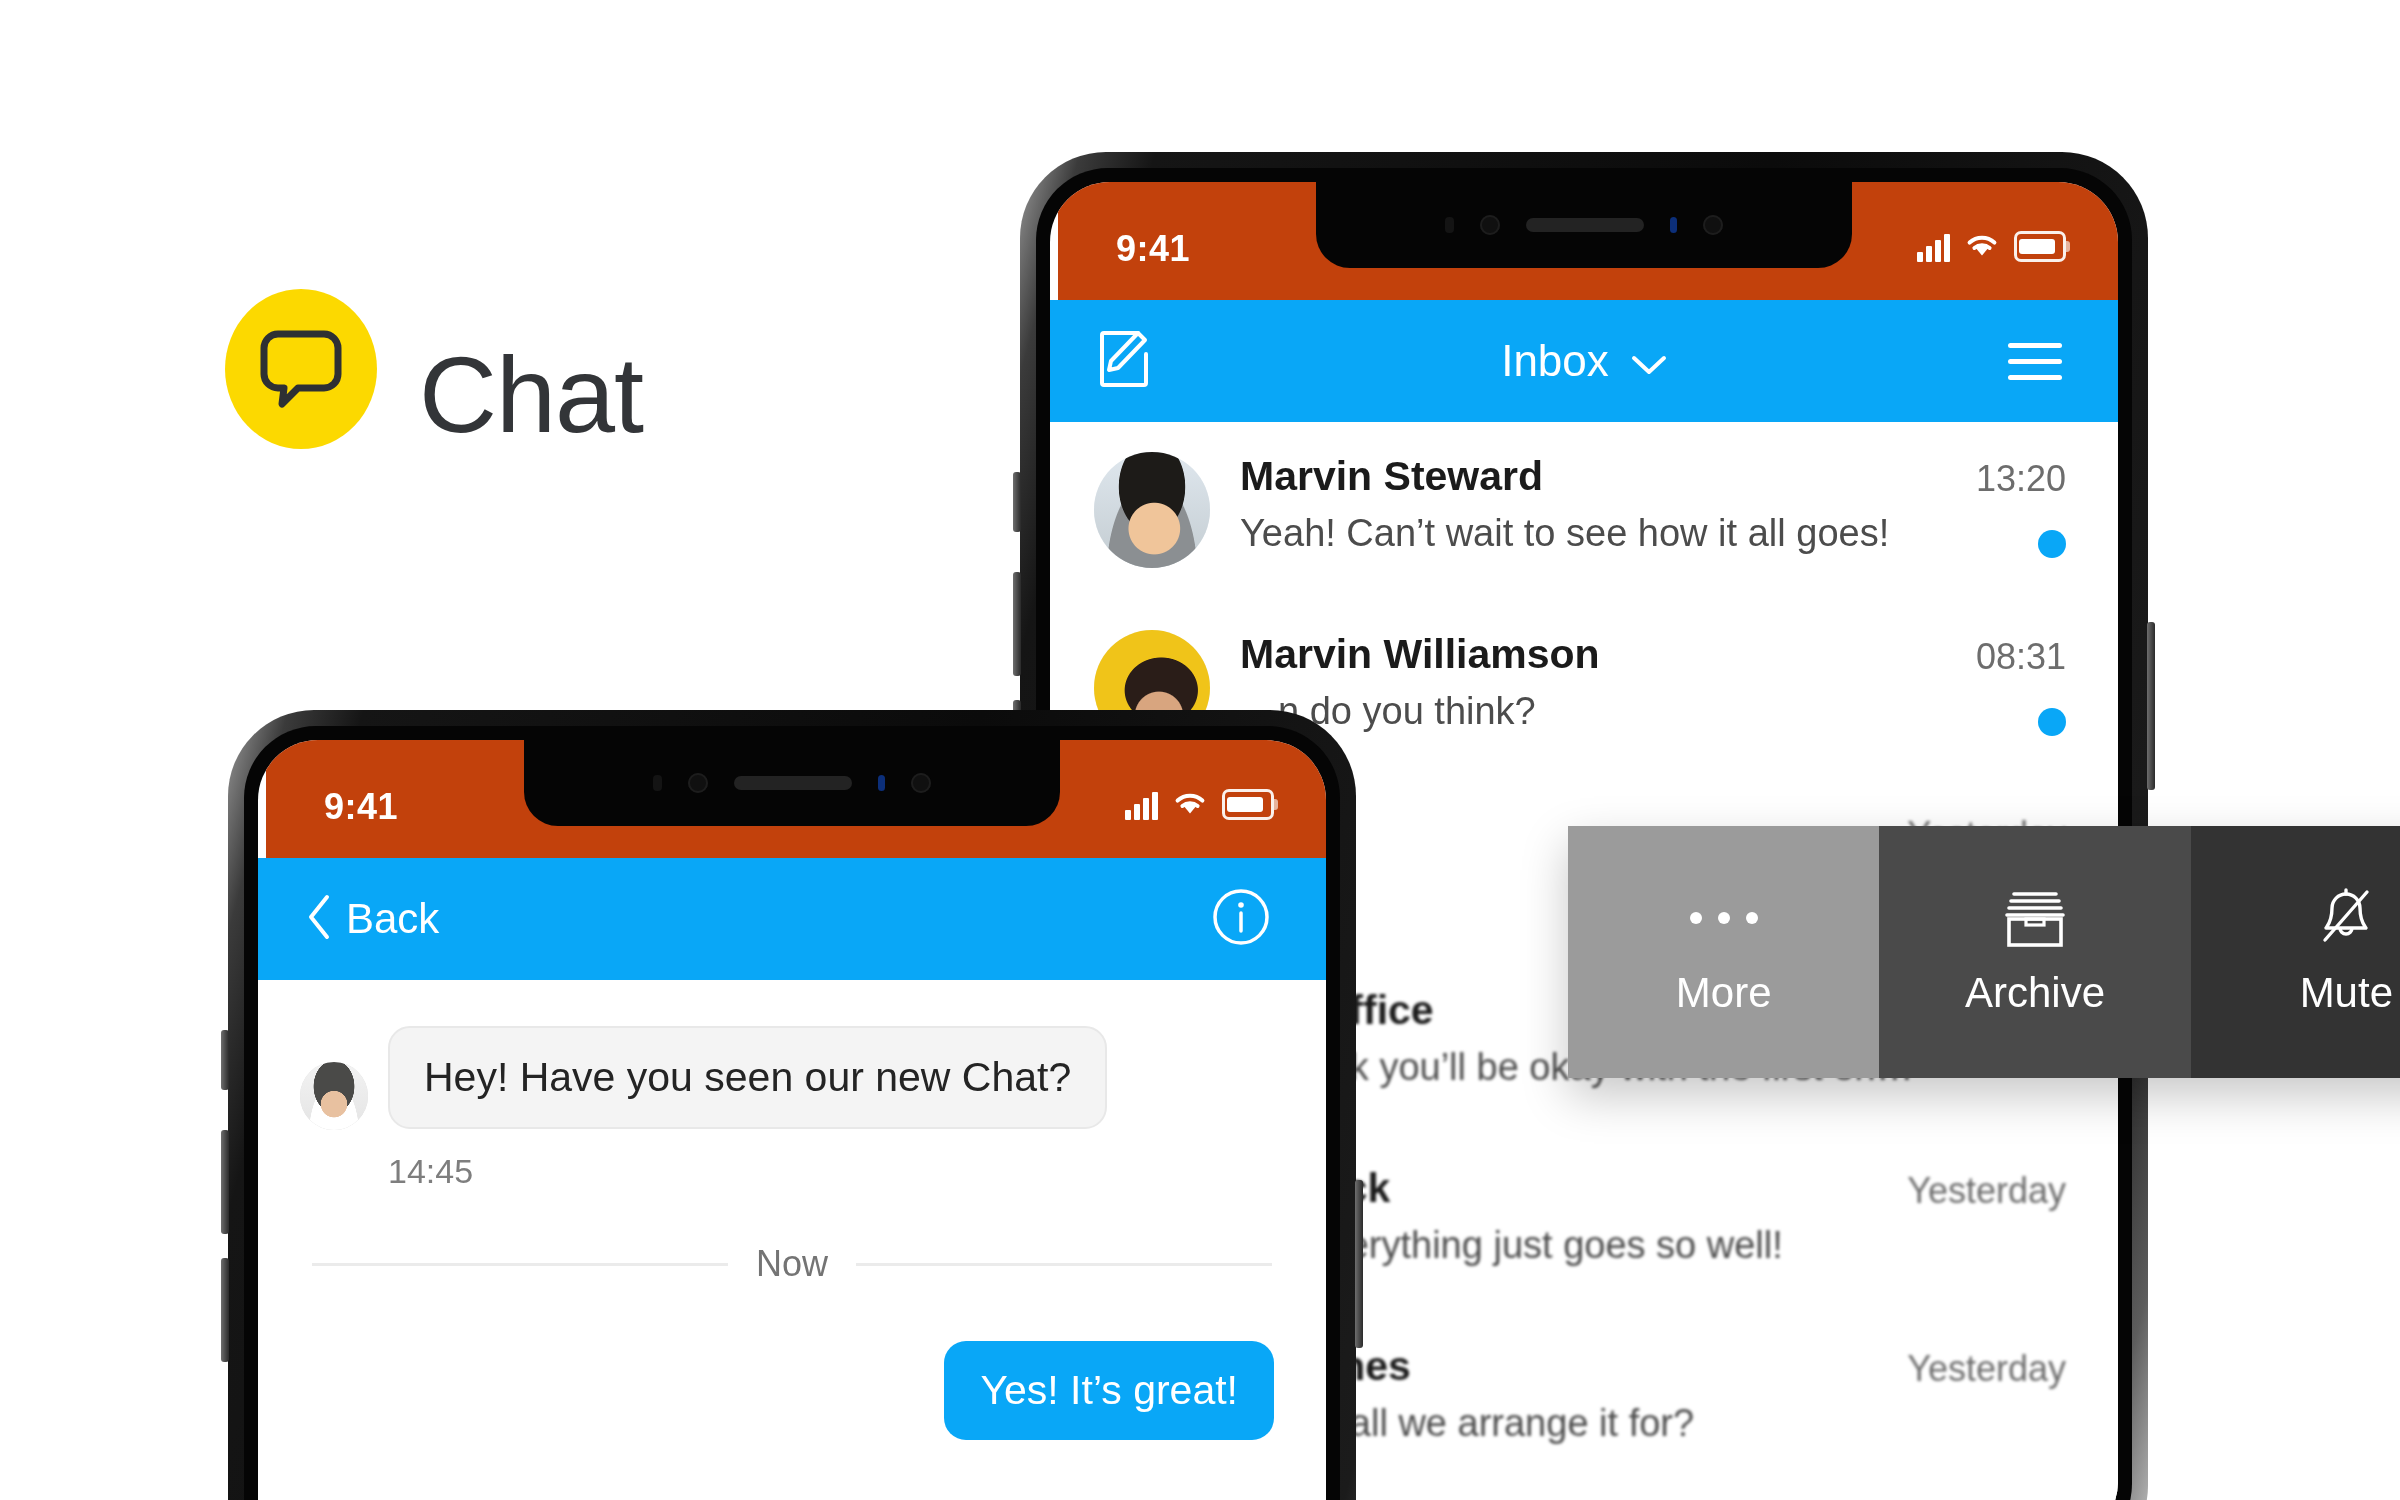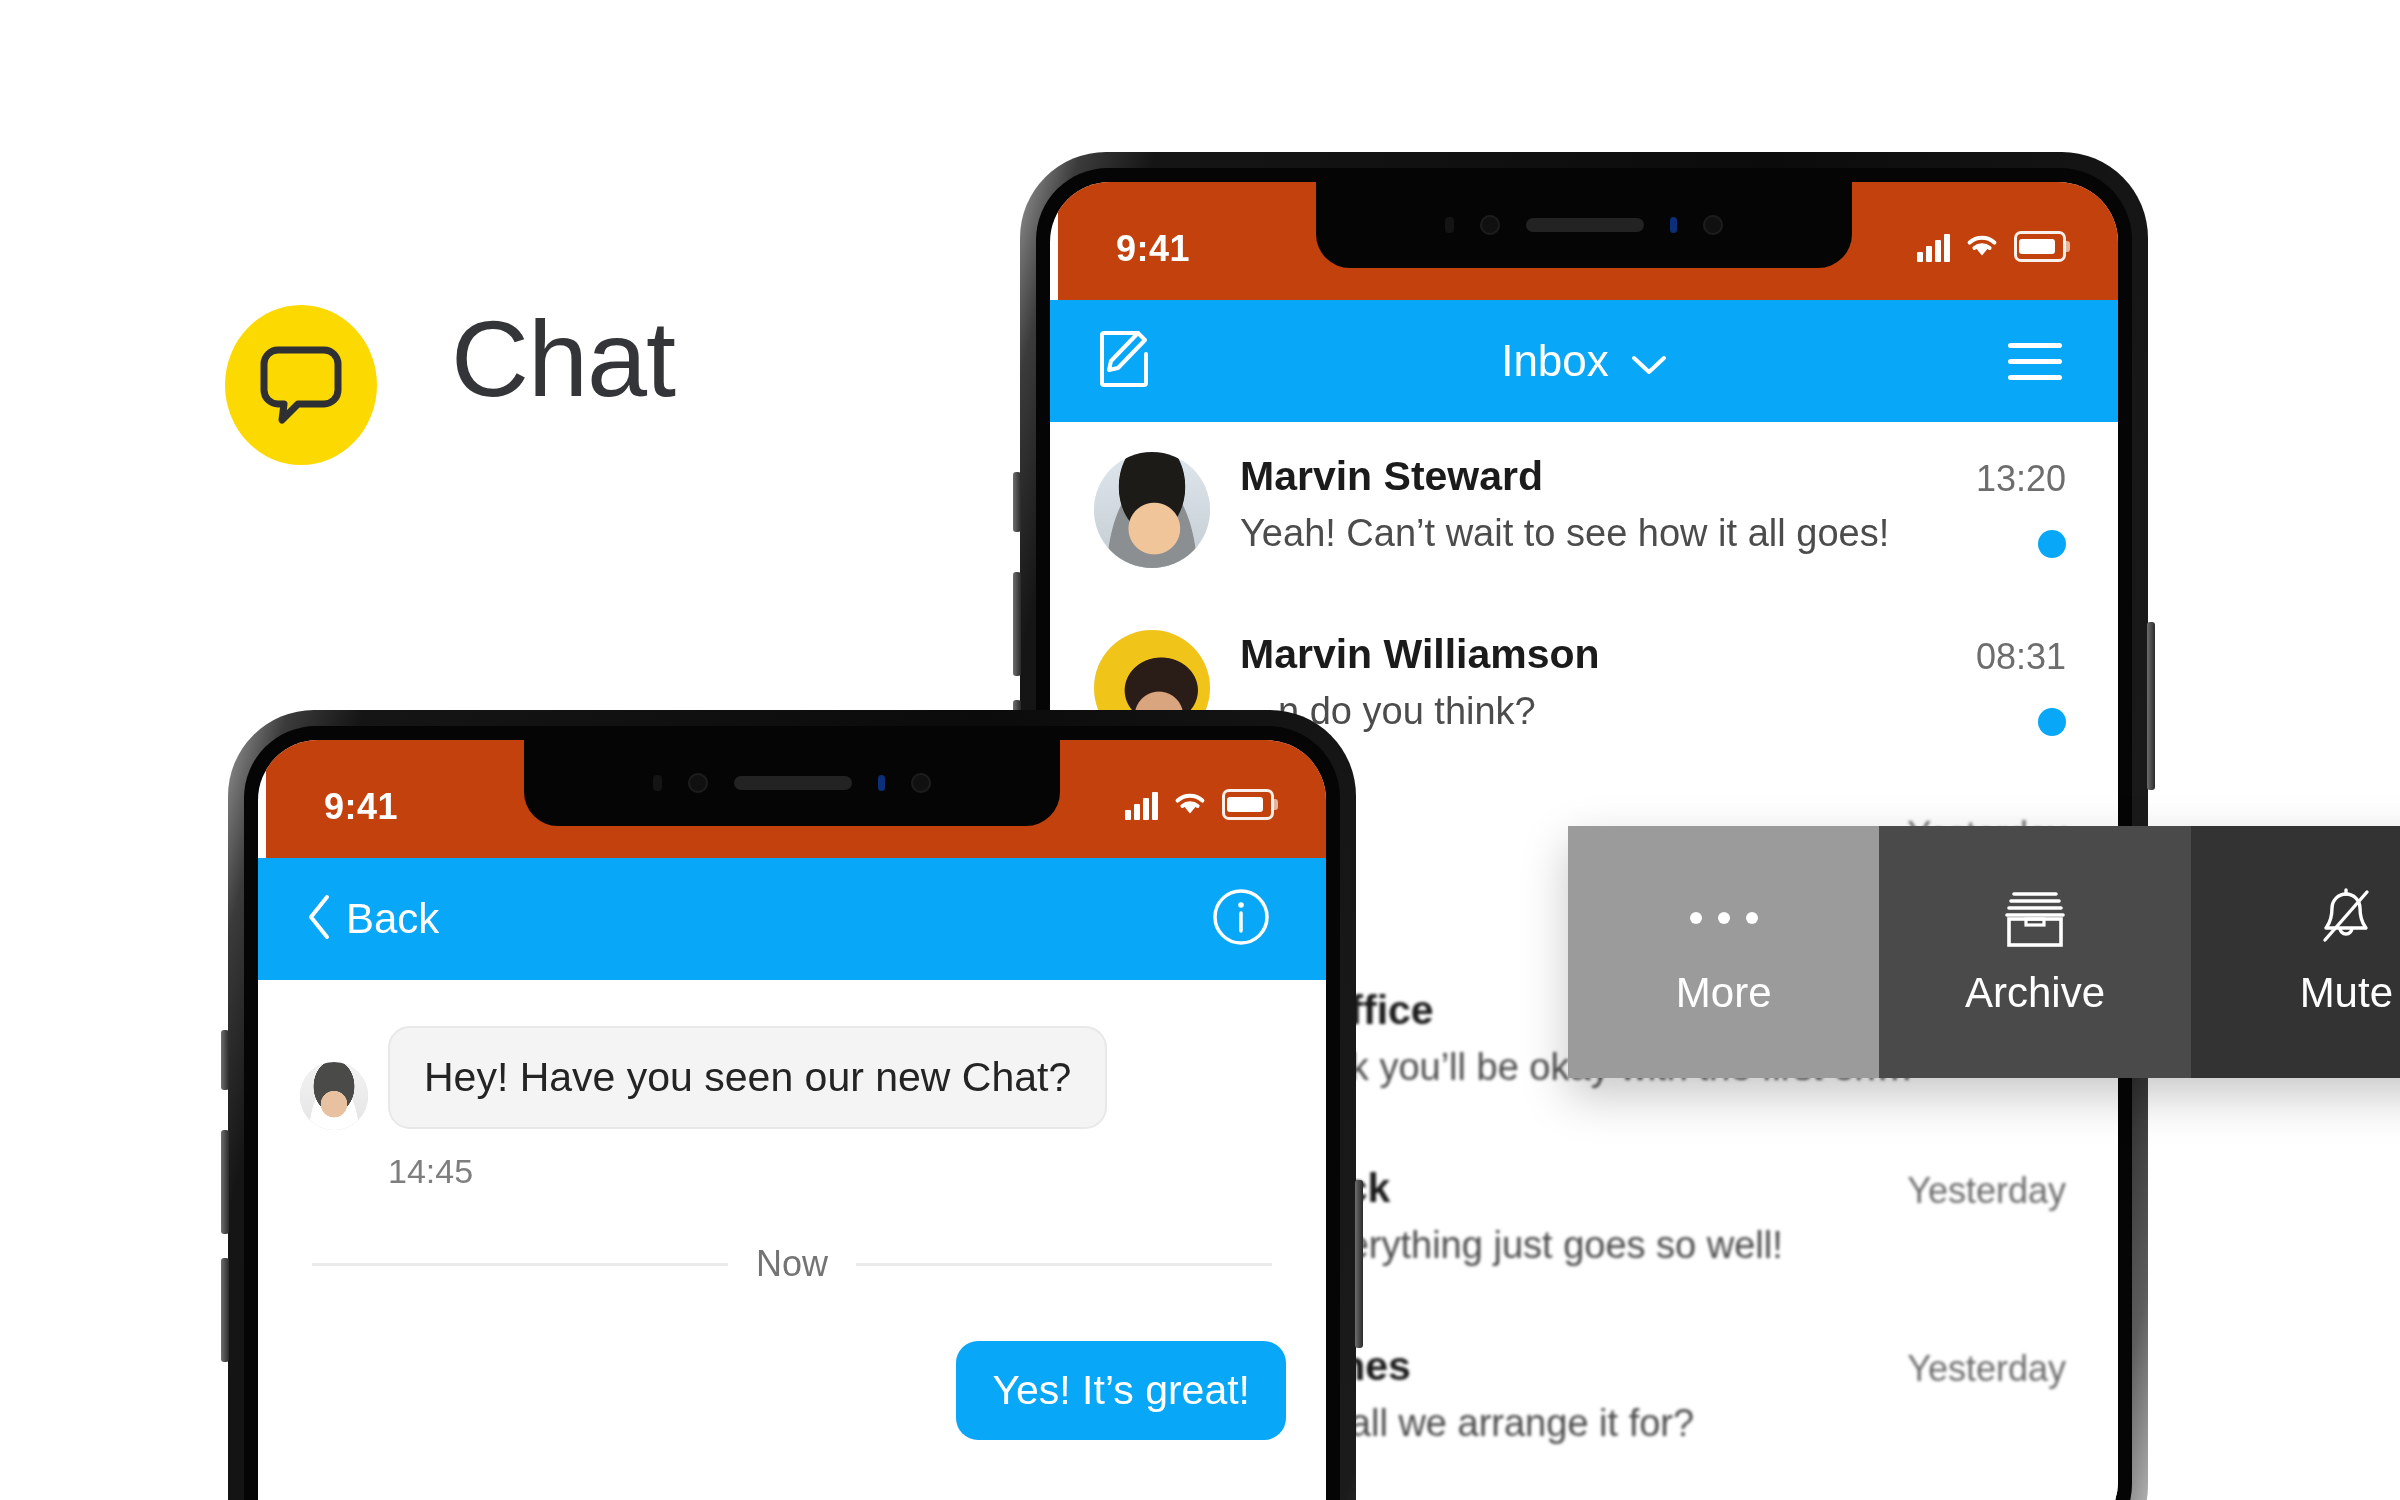--- a/index.html
+++ b/index.html
@@ -13,24 +13,24 @@
     position: relative;
     overflow: hidden;
     font-family: "Liberation Sans", sans-serif;
     -webkit-font-smoothing: antialiased;
   }
 
   
   #brand {
     position: absolute;
     left: 225px;
-    top: 305px;
-    display: flex;
-    align-items: flex-start;
-    gap: 74px;
+    top: 289px;
+    display: flex;
+    align-items: flex-end;
+    gap: 42px;
   }
   #brand-badge {
     width: 152px;
     height: 160px;
     border-radius: 50%;
     background: #FCD900;
     display: flex;
     align-items: center;
     justify-content: center;
   }
@@ -229,21 +229,21 @@
     border-radius: 22px;
     padding: 26px 34px;
     font-size: 41px;
     color: #242424;
     max-width: 720px;
   }
   .msg-time { font-size: 34px; color:#7e7e7e; margin: 22px 0 0 130px; }
   .divider { display:flex; align-items:center; gap: 28px; margin: 52px 54px 0 54px; }
   .divider .ln { flex:1; height:3px; background:#EBEBEB; }
   .divider .lbl { font-size: 36px; color:#747474; }
-  .msg-out { display:flex; justify-content:flex-end; padding: 56px 40px 0 0; }
+  .msg-out { display:flex; justify-content:flex-end; padding: 56px 52px 0 0; }
   .bubble-out {
     background: #09A7F7;
     color: #fff;
     border-radius: 22px;
     padding: 26px 36px;
     font-size: 41px;
     max-width: 700px;
   }
 
   

